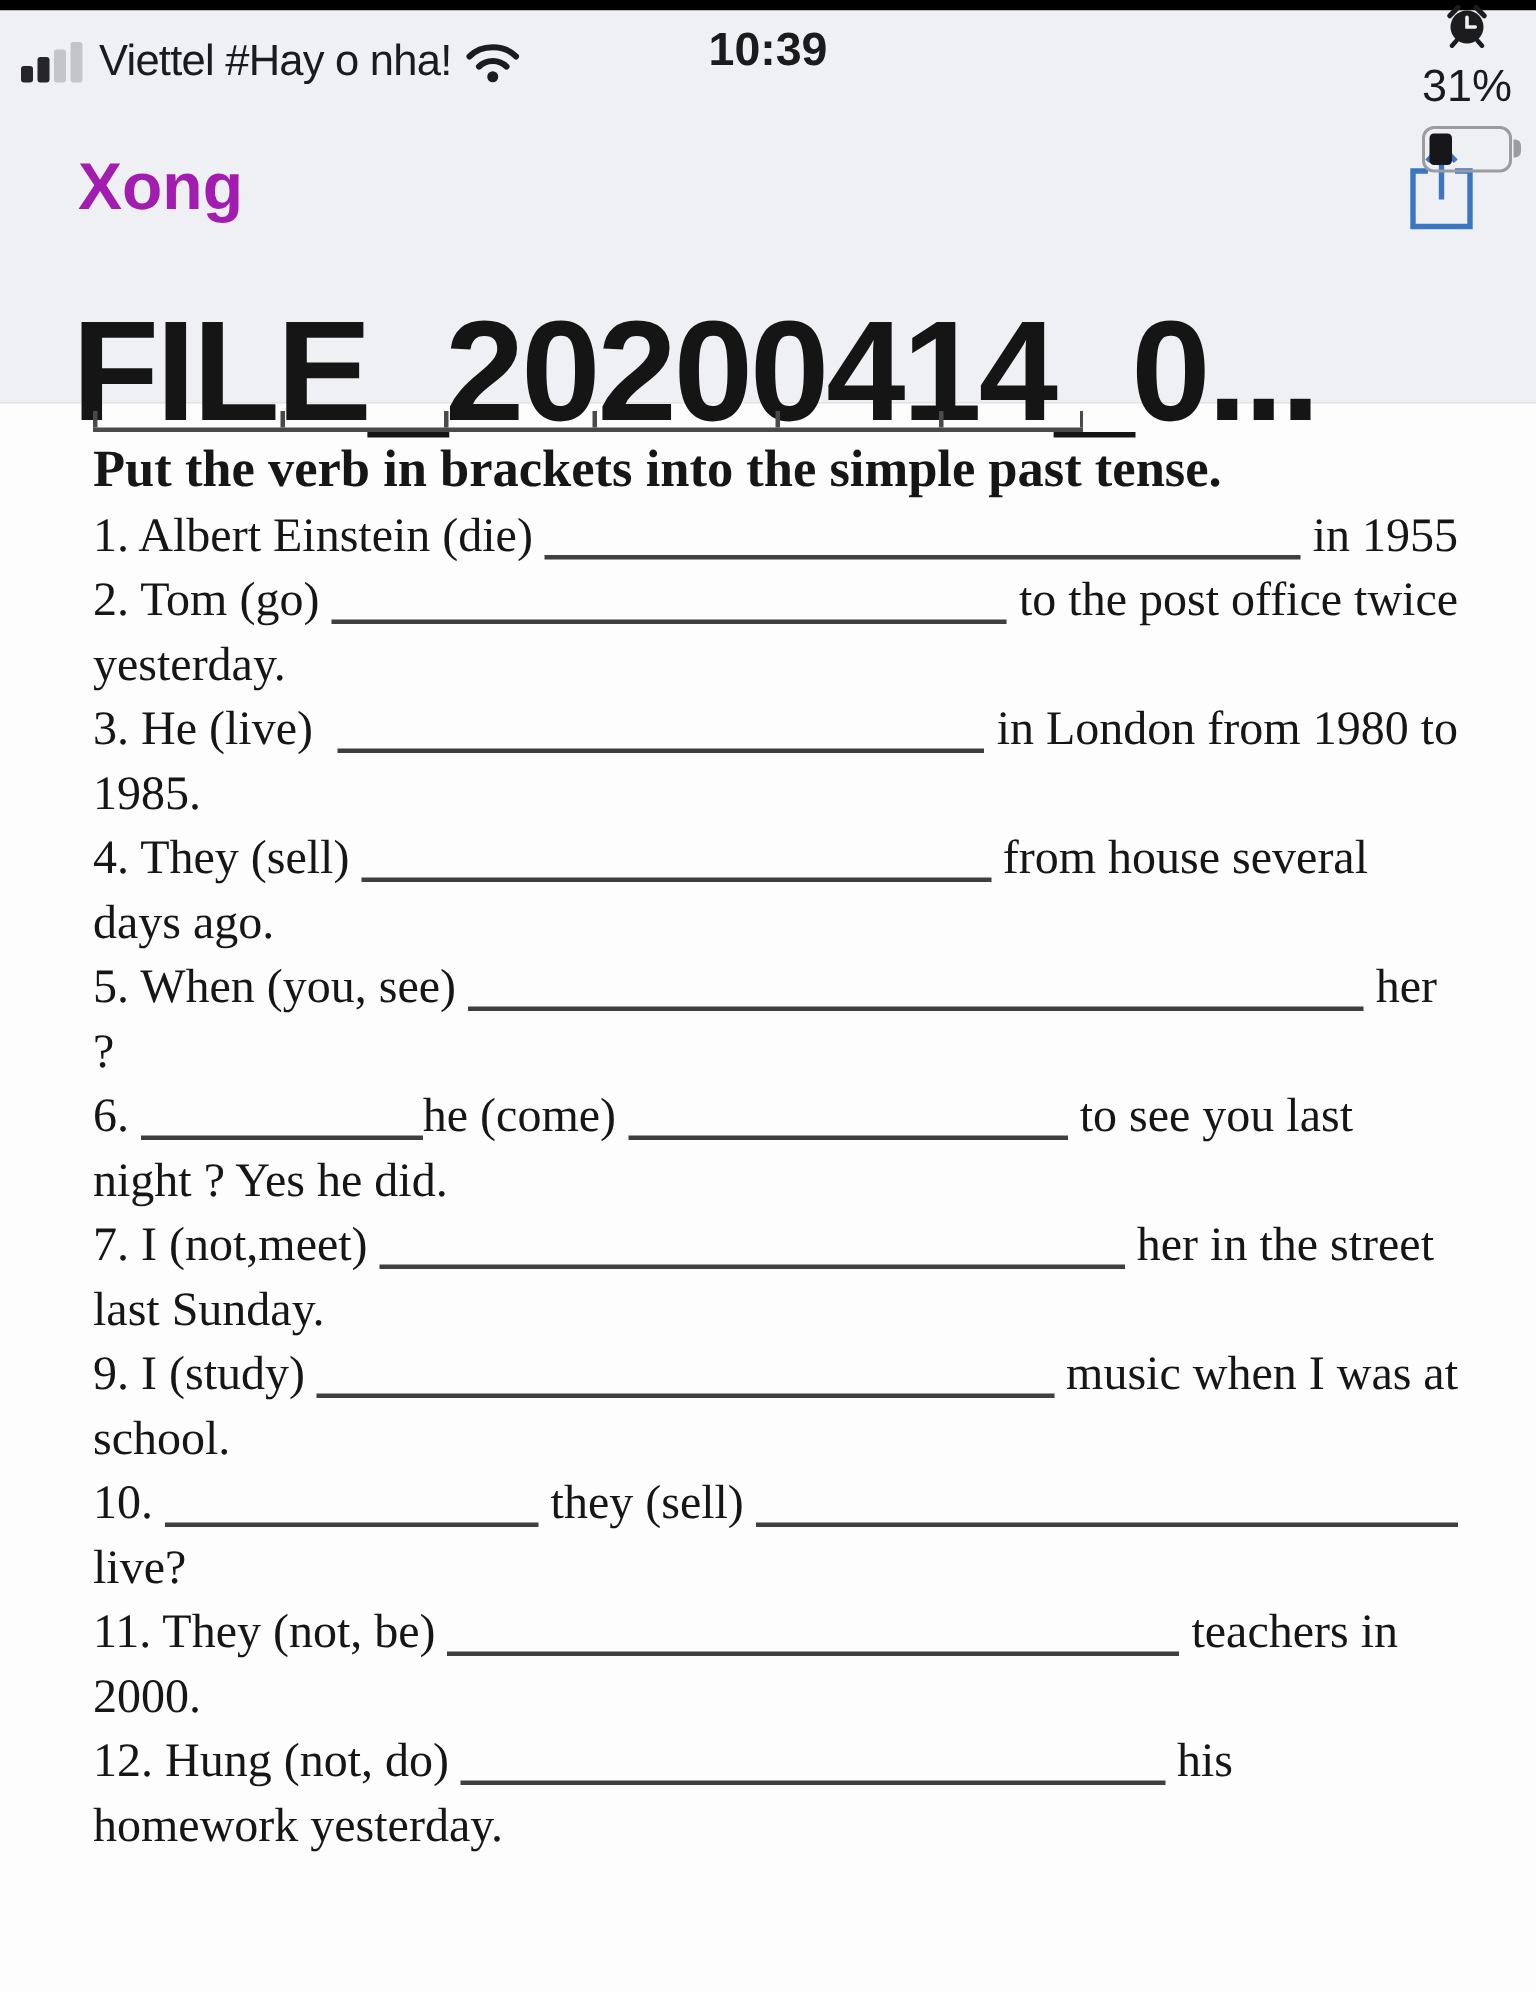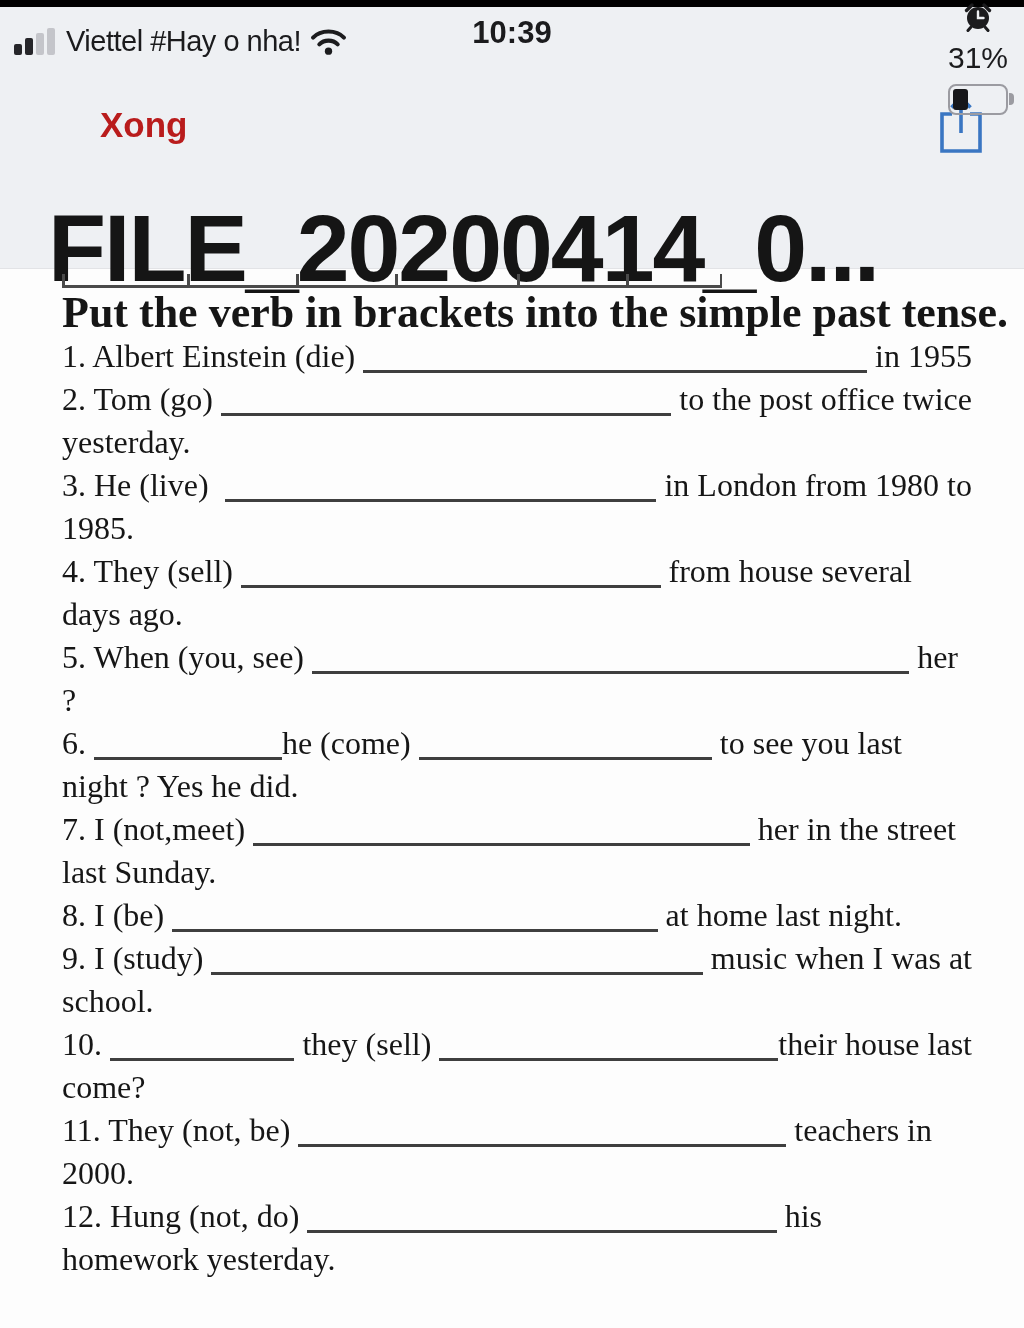--- a/index.html
+++ b/index.html
@@ -36,41 +36,41 @@
     text-align: center; font-size: 31px; font-weight: 600;
     pointer-events: none;
   }
   .sb-right { margin-left: auto; display: flex; align-items: center; gap: 9px; z-index: 1; flex-direction: column; }
   .batt-pct { font-size: 30px; }
   .battery { position: relative; width: 56px; height: 27px; border: 2.5px solid #9b9ba1; border-radius: 8px; }
   .battery-fill { position: absolute; left: 3px; top: 3px; bottom: 3px; width: 15px; background: #17171a; border-radius: 3px; }
   .battery-nub { position: absolute; right: -8px; top: 7px; width: 4.5px; height: 12px; background: #9b9ba1; border-radius: 0 4px 4px 0; }
 
   .nav-bar { display: flex; align-items: center; margin-top: 22px; height: 68px; padding: 0 32px 0 52px; }
-  .done-btn { color: #b91c1c; font-size: 35px; font-weight: 600; cursor: pointer; background: none; border: none; padding: 0; font-family: "Liberation Sans", sans-serif; margin-left: 48px; }
+  .done-btn { color: #a21caf; font-size: 44px; font-weight: 600; cursor: pointer; background: none; border: none; padding: 0; font-family: "Liberation Sans", sans-serif; }
   .share-btn { margin-left: auto; background: none; border: none; padding: 0; cursor: pointer; }
 
   .file-title {
     margin: 40px 0 0 48px;
     font-size: 95px; font-weight: 700; letter-spacing: -2px;
     color: #151515; white-space: nowrap; overflow: hidden;
     line-height: 1.05;
   }
 
   
   .ruler { position: relative; margin: 5px 52px 0 62px; width: 660px; height: 11px; border-bottom: 3px solid #4a4a4a; }
   .ruler .tick { position: absolute; bottom: 0; width: 2.5px; height: 11px; background: #4a4a4a; }
 
   .doc {
     padding: 3px 52px 0 62px;
     font-family: "Liberation Serif", serif;
     color: #161616;
     font-size: 32px; line-height: 43px;
   }
-  .doc-heading { font-weight: 700; font-size: 44px; white-space: nowrap; height: 44px; text-align: right; }
+  .doc-heading { font-weight: 700; font-size: 35px; white-space: nowrap; height: 44px; }
   .ex-line { display: flex; align-items: flex-end; height: 43px; }
   .seg { white-space: pre; }
   .blank { flex: 1 1 30px; min-width: 40px; border-bottom: 3px solid #3f3f3f; margin-bottom: 5px; }
 </style>
 </head>
 <body>
 
 <div class="top-strip"></div>
 
 <div class="chrome">
@@ -192,42 +192,36 @@
         <span class="seg">night ? Yes he did.</span>
       </div>
       <div class="ex-line" style="padding-right: 16px;">
         <span class="seg">7. I (not,meet) </span>
         <span class="blank" style="flex-grow: 1;"></span>
         <span class="seg"> her in the street</span>
       </div>
       <div class="ex-line">
         <span class="seg">last Sunday.</span>
       </div>
-      <div class="ex-line" style="padding-right: 70px;">
-        <span class="seg">8. I (be) </span>
-        <span class="blank" style="flex-grow: 1;"></span>
-        <span class="seg"> at home last night.</span>
-      </div>
       <div class="ex-line">
         <span class="seg">9. I (study) </span>
         <span class="blank" style="flex-grow: 1;"></span>
         <span class="seg"> music when I was at</span>
       </div>
       <div class="ex-line">
         <span class="seg">school.</span>
       </div>
       <div class="ex-line">
         <span class="seg">10. </span>
         <span class="blank" style="flex-grow: 1;"></span>
         <span class="seg"> they (sell) </span>
         <span class="blank" style="flex-grow: 2;"></span>
-        <span class="seg">their house last</span>
-      </div>
-      <div class="ex-line">
-        <span class="seg">come?</span>
+      </div>
+      <div class="ex-line">
+        <span class="seg">live?</span>
       </div>
       <div class="ex-line" style="padding-right: 40px; justify-content: center;">
         <span class="seg">11. They (not, be) </span>
         <span class="blank" style="flex-grow: 1;"></span>
         <span class="seg"> teachers in</span>
       </div>
       <div class="ex-line">
         <span class="seg">2000.</span>
       </div>
       <div class="ex-line" style="padding-right: 150px;">

